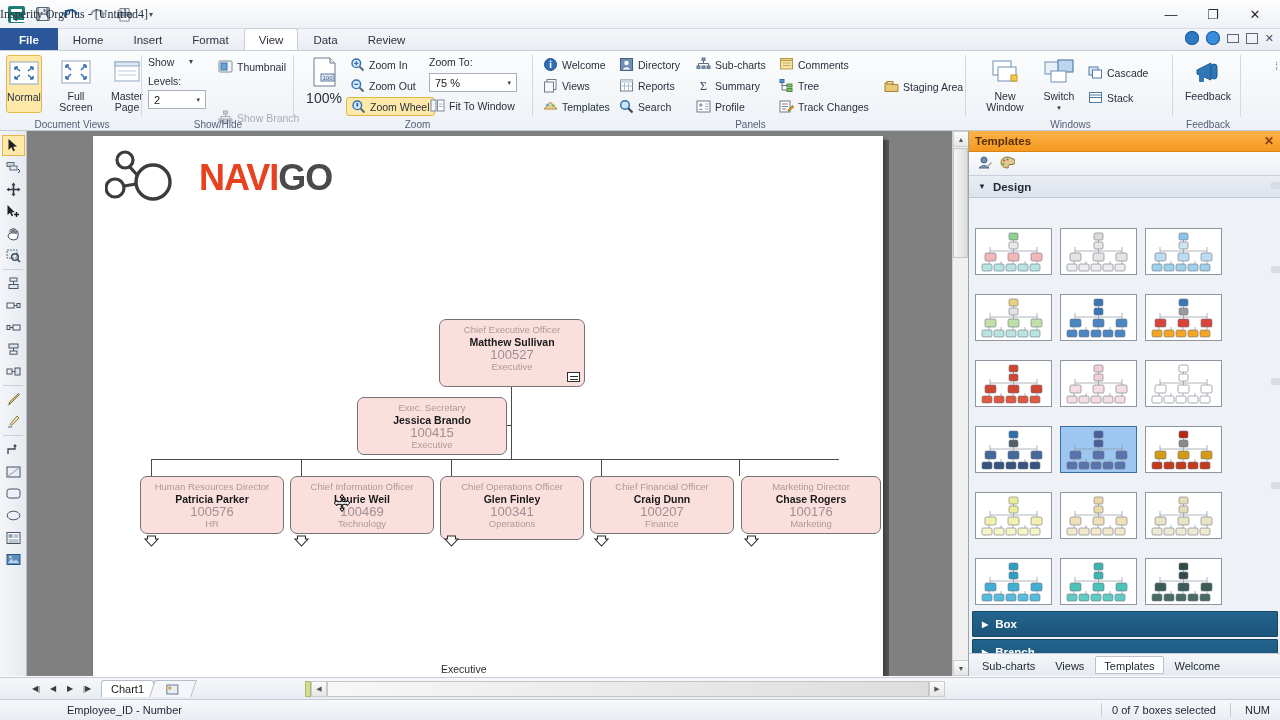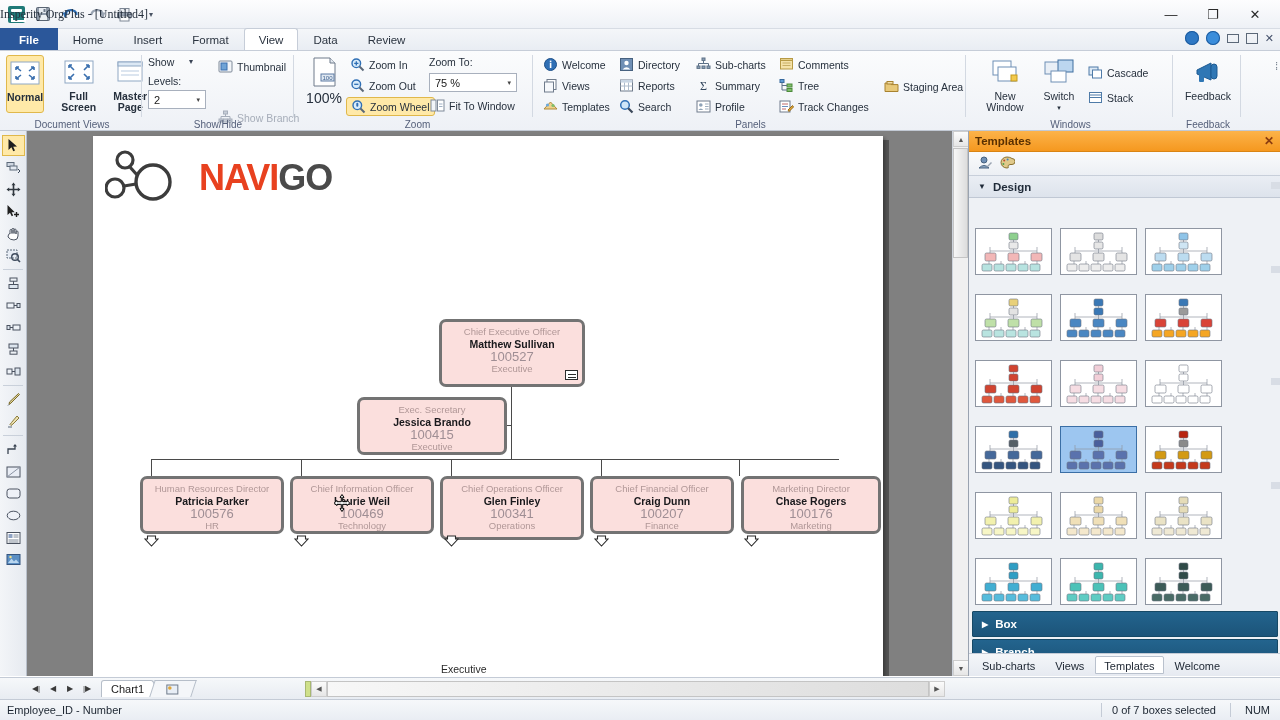--- a/index.html
+++ b/index.html
@@ -103,21 +103,21 @@
   }
   .page { position:absolute; left:66px; top:5px; width:790px; height:540px; background:#fff;
           box-shadow:2px 2px 4px rgba(0,0,0,.35); }
   .pageshadow{position:absolute;left:856px;top:9px;width:6px;height:536px;background:#555;}
   .logo { position:absolute; left:12px; top:14px; display:flex; align-items:center; gap:22px; }
   .logotxt { font-size:36px; font-weight:bold; letter-spacing:-1px; line-height:36px; }
   .logotxt .r { color:#e8411f; }
   .logotxt .g { color:#4a4a4a; }
 
   .node {
-    position:absolute; background:#fbdfdd; border:3px solid #737373; border-radius:7px;
+    position:absolute; background:#fbdfdd; border:1px solid #737373; border-radius:7px;
     text-align:center; padding-top:4px;
   }
   .node .ttl { font-size:9.5px; color:#b09797; line-height:12px; }
   .node .nm  { font-size:10.5px; font-weight:bold; color:#19191c; line-height:13px; }
   .node .id  { font-size:13px; color:#9f8e94; line-height:12px; }
   .node .dep { font-size:9.5px; color:#b09797; line-height:12px; }
   .conn { position:absolute; background:#4a4a4a; }
   .collapser { position:absolute; width:13px;height:10px;border:1px solid #2c2c2c;background:#fff; }
   .collapser:before{content:"";position:absolute;left:2px;top:3px;width:8px;height:1px;background:#2c2c2c;box-shadow:0 3px 0 #2c2c2c;}
   .dl { position:absolute; width:15px; height:12px; }
@@ -223,21 +223,21 @@
       <span class="hico help"></span>
       <span class="hico sq"></span>
       <span class="hico sq2"></span>
       <span class="hico x">✕</span>
     </div>
   </div>
 
   <div class="ribbon">
 
     <div class="rgroup" style="left:2px;width:140px;">
-      <div style="display:flex;gap:17px;padding:4px 0 0 4px;font-weight:bold;">
+      <div style="display:flex;gap:17px;padding:4px 0 0 4px;">
         <div class="bigbtn sel">
           <span class="gl">
             <svg width="34" height="28" viewBox="0 0 34 28">
                 <rect x="3" y="3" width="28" height="22" fill="#fff" stroke="#8fa8c4"></rect>
                 <path d="M8 8 L13 12 M8 8 L8 11 M8 8 L11 8" stroke="#3a6fae" stroke-width="1.6" fill="none"></path>
                 <path d="M26 8 L21 12 M26 8 L26 11 M26 8 L23 8" stroke="#3a6fae" stroke-width="1.6" fill="none"></path>
                 <path d="M8 20 L13 16 M8 20 L8 17 M8 20 L11 20" stroke="#3a6fae" stroke-width="1.6" fill="none"></path>
                 <path d="M26 20 L21 16 M26 20 L26 17 M26 20 L23 20" stroke="#3a6fae" stroke-width="1.6" fill="none"></path>
               </svg>
           </span>
@@ -1228,21 +1228,21 @@
 
     <div style="position:absolute;left:305px;top:2px;width:640px;height:17px;display:flex;align-items:center;">
       <div style="width:6px;height:16px;background:#cfe08a;border:1px solid #a8b872;"></div>
       <div class="sbbtn">◀</div>
       <div class="sbthumb" style="flex:1;height:16px;"></div>
       <div class="sbbtn">▶</div>
     </div>
   </div>
 
   <div class="statusbar">
-    <span style="padding-left:7px;">Employee_ID - Number</span>
+    <span style="padding-left:22px;margin-left:45px;">Employee_ID - Number</span>
     <span style="flex:1;"></span>
     <span class="sbsep" style="margin-right:10px;"></span>
     <span>0 of 7 boxes selected</span>
     <span class="sbsep" style="margin:0 14px;"></span>
     <span style="padding-right:10px;">NUM</span>
   </div>
 
   <div class="cursor" style="left:333px;top:494px;">
     <svg width="18" height="18" viewBox="0 0 18 18">
         <path d="M9 0.5 L11 3.4 H9.7 V7.7 H14 V6.4 L16.8 9 L14 11.6 V10.3 H9.7 V14.6 H11 L9 17.5 L7 14.6 H8.3 V10.3 H4 V11.6 L1.2 9 L4 6.4 V7.7 H8.3 V3.4 H7 Z" fill="#fff" stroke="#000" stroke-width="1"></path>

